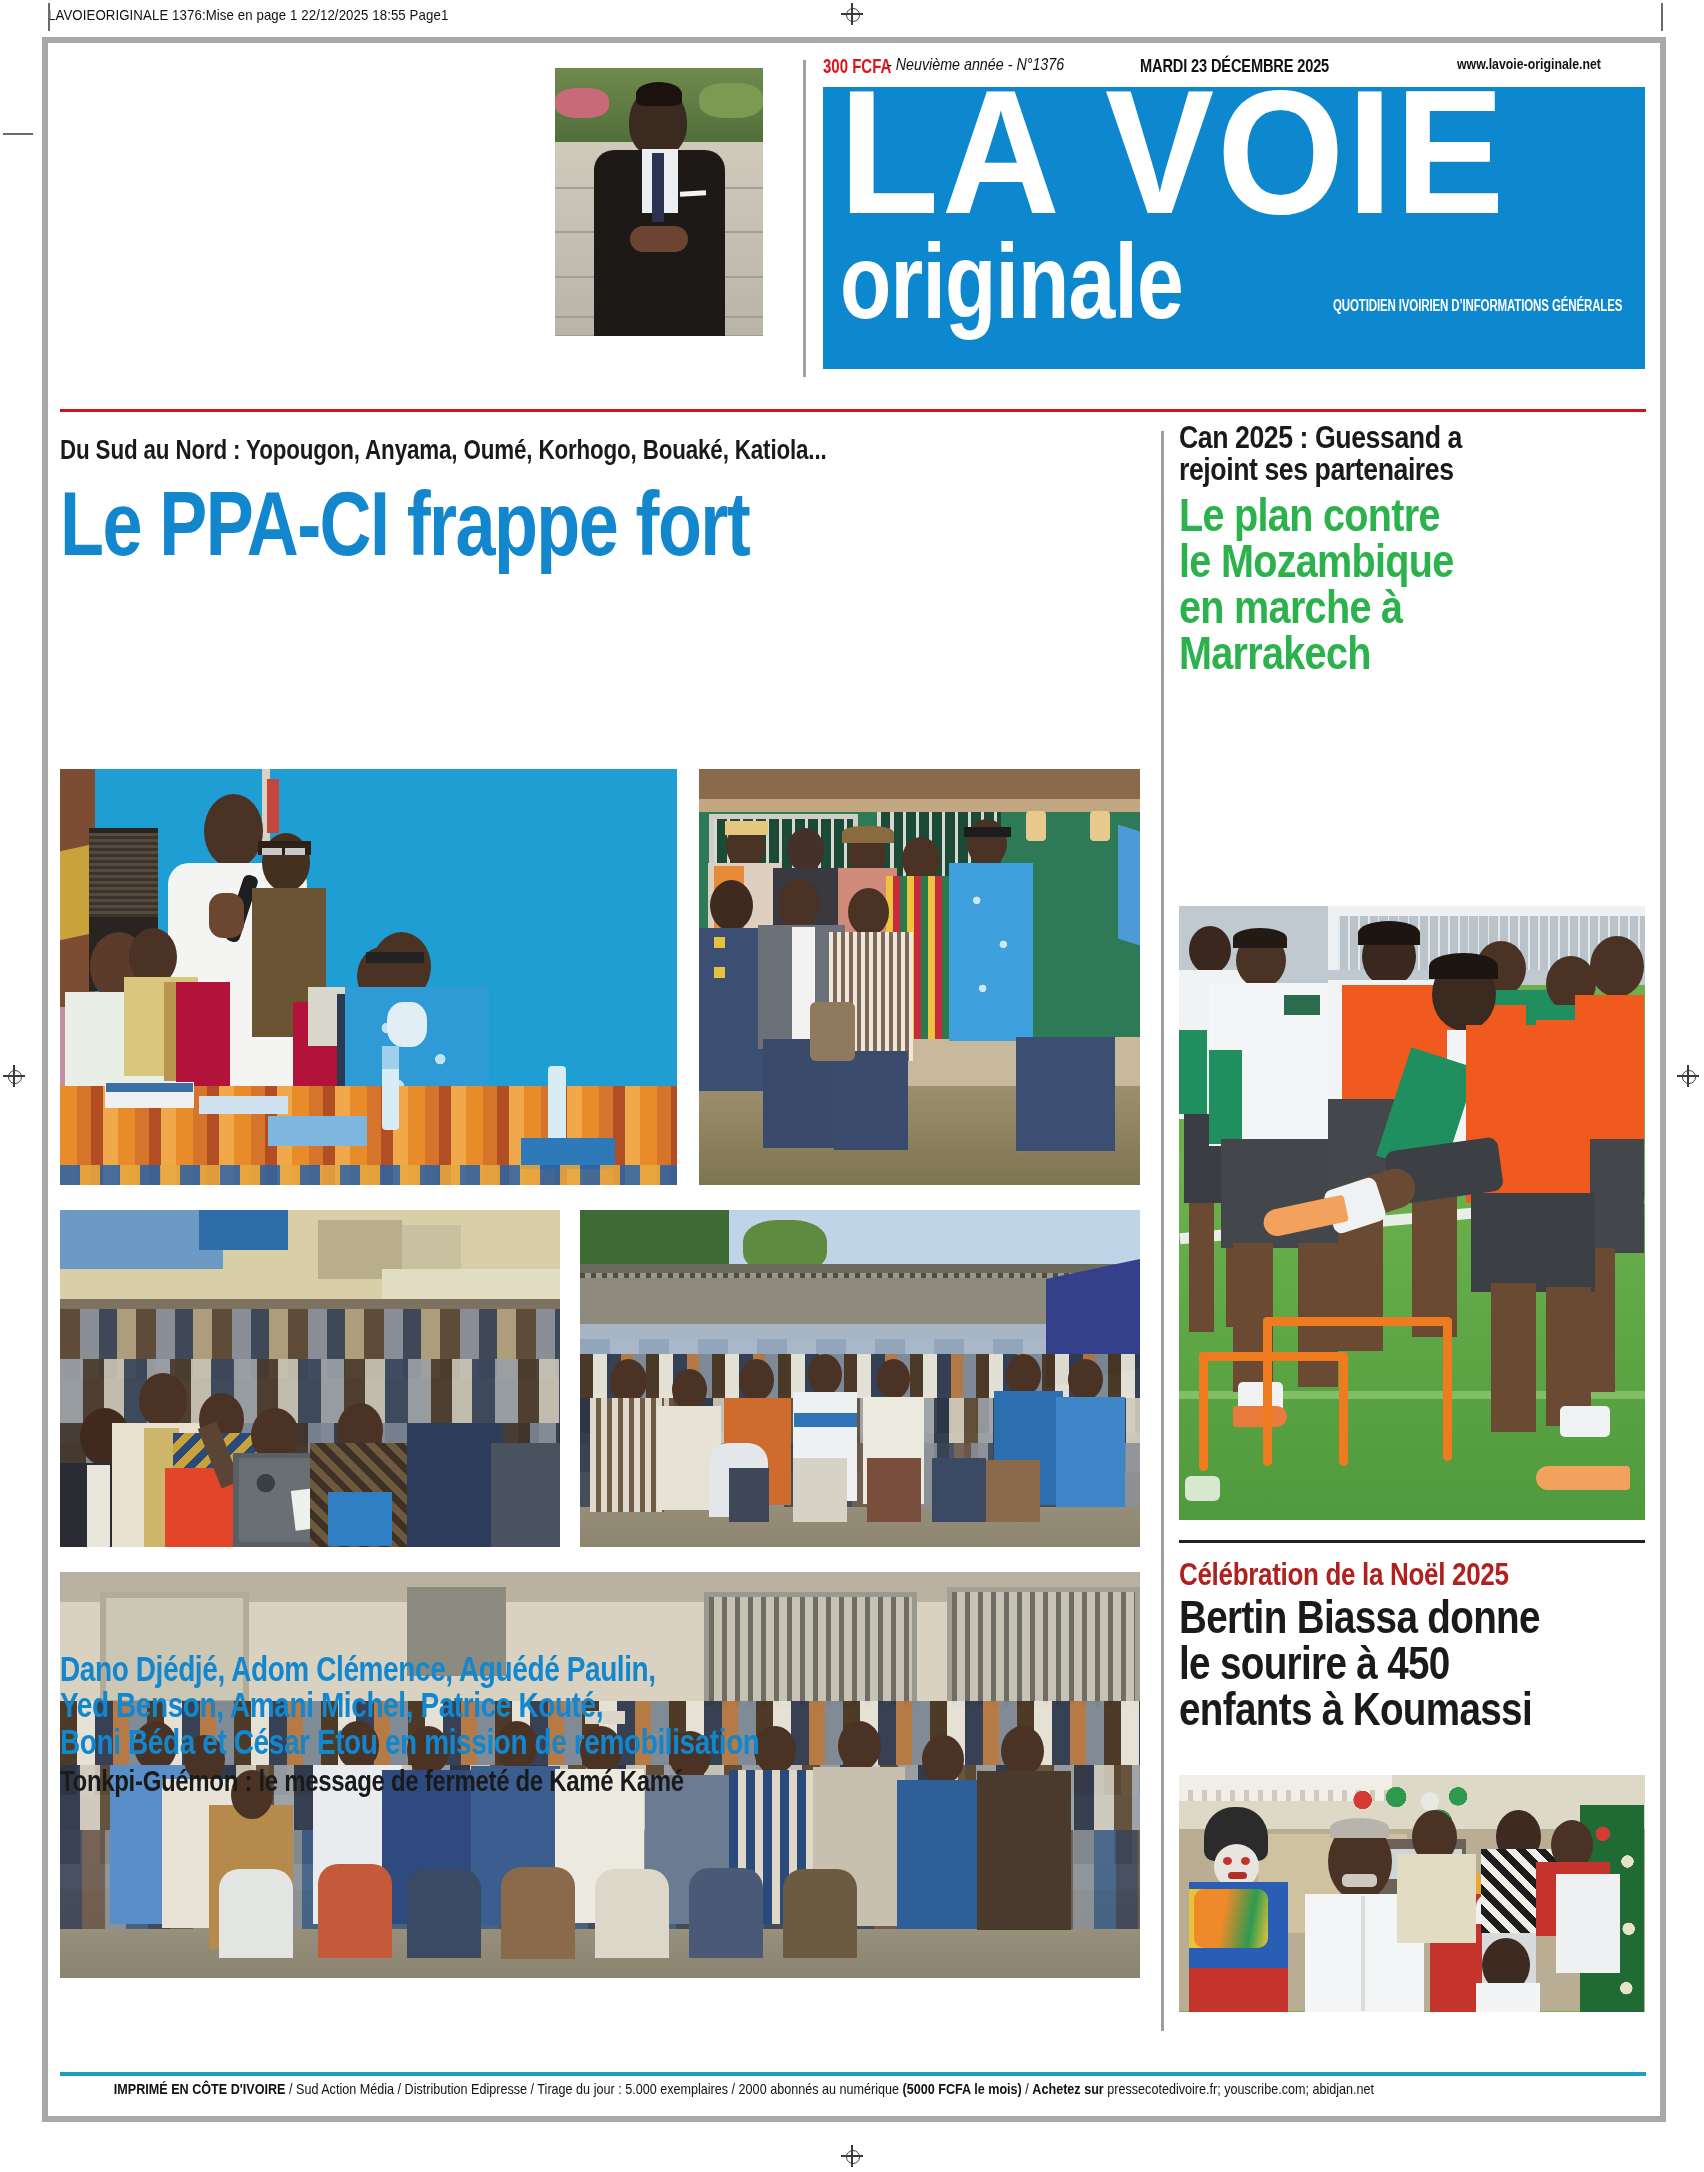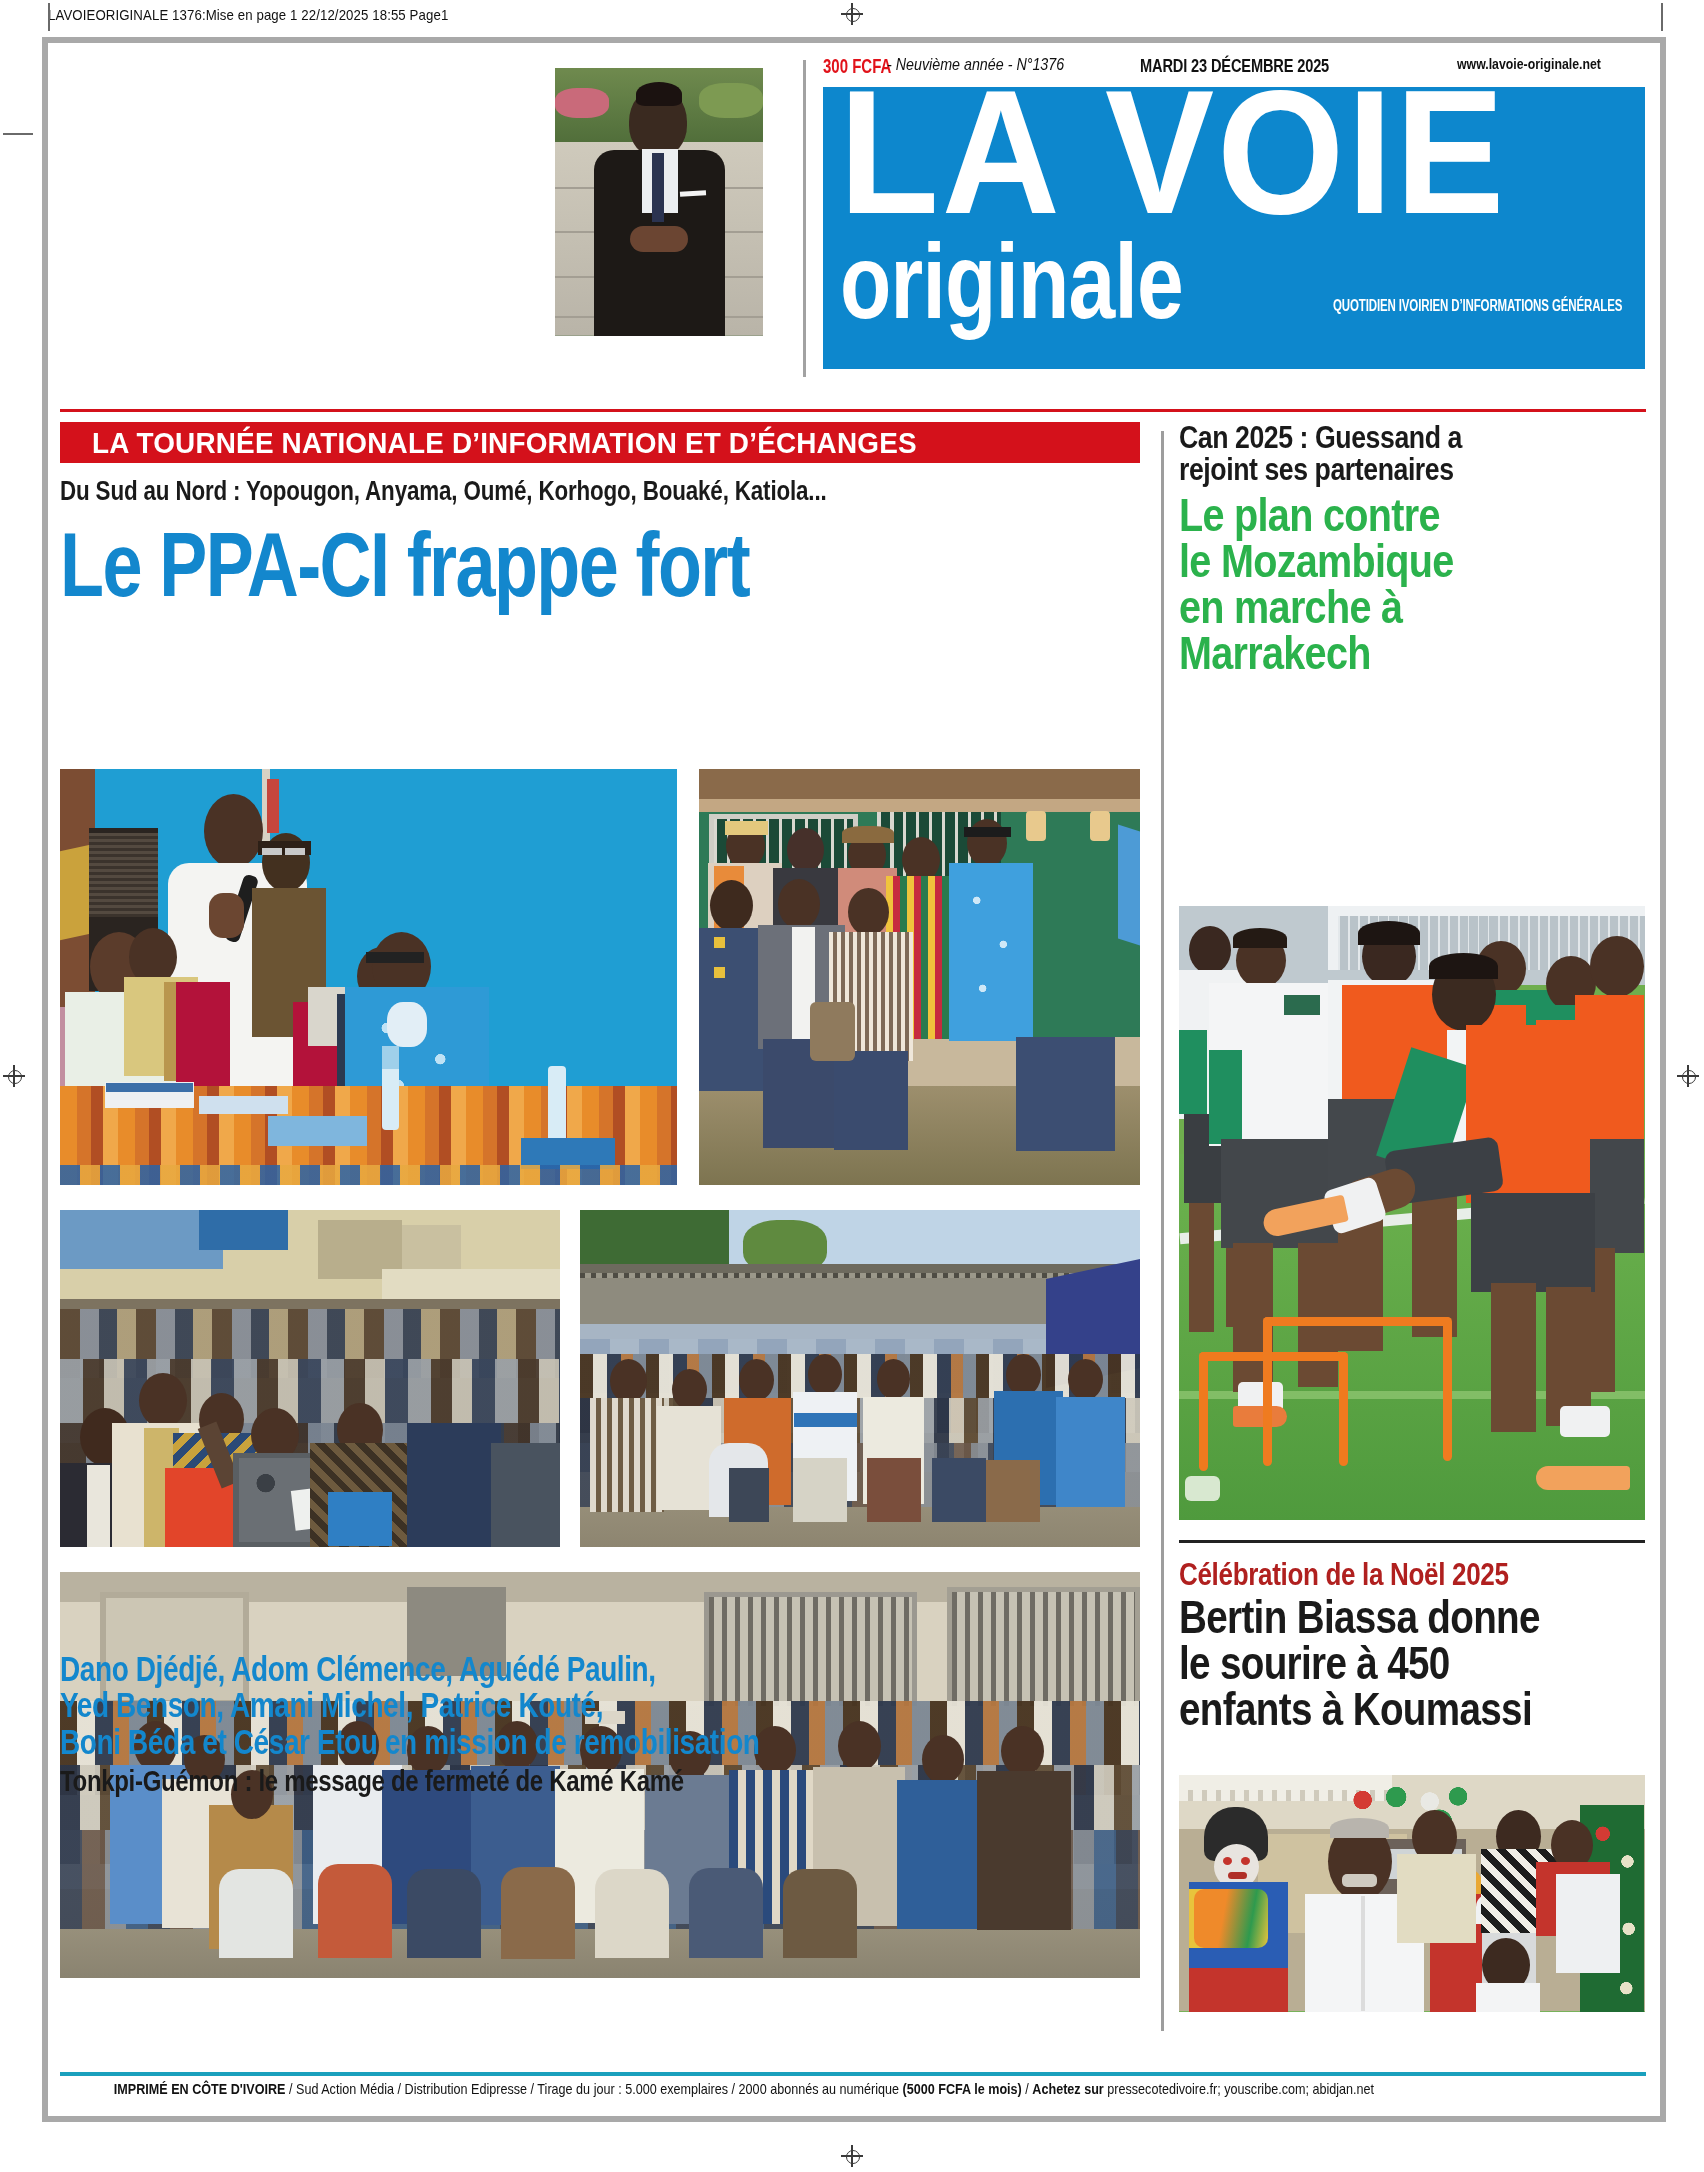--- a/index.html
+++ b/index.html
@@ -234,23 +234,20 @@
     </div>
   </div>
 
   <div class="redrule"></div>
 
   <div class="cols">
     <div class="colrule"></div>
 
     <div class="col-main">
 
-      <div class="banner">
-        <span>LA TOURNÉE NATIONALE D’INFORMATION ET D’ÉCHANGES</span>
-      </div>
 
       <div class="subdeck">Du Sud au Nord : Yopougon, Anyama, Oumé, Korhogo, Bouaké, Katiola...</div>
       <div class="mainhead">Le PPA-CI frappe fort</div>
 
       <div class="photos">
 
         <div class="ph" style="left:0;top:0;width:617px;height:416px;">
           <div class="scene">
             <div class="layer" style="left:0;top:0;width:617px;height:317px;background:#1f9ed3;"></div>
             <div class="layer" style="left:0;top:0;width:35px;height:317px;background:#7c4d33;"></div>

